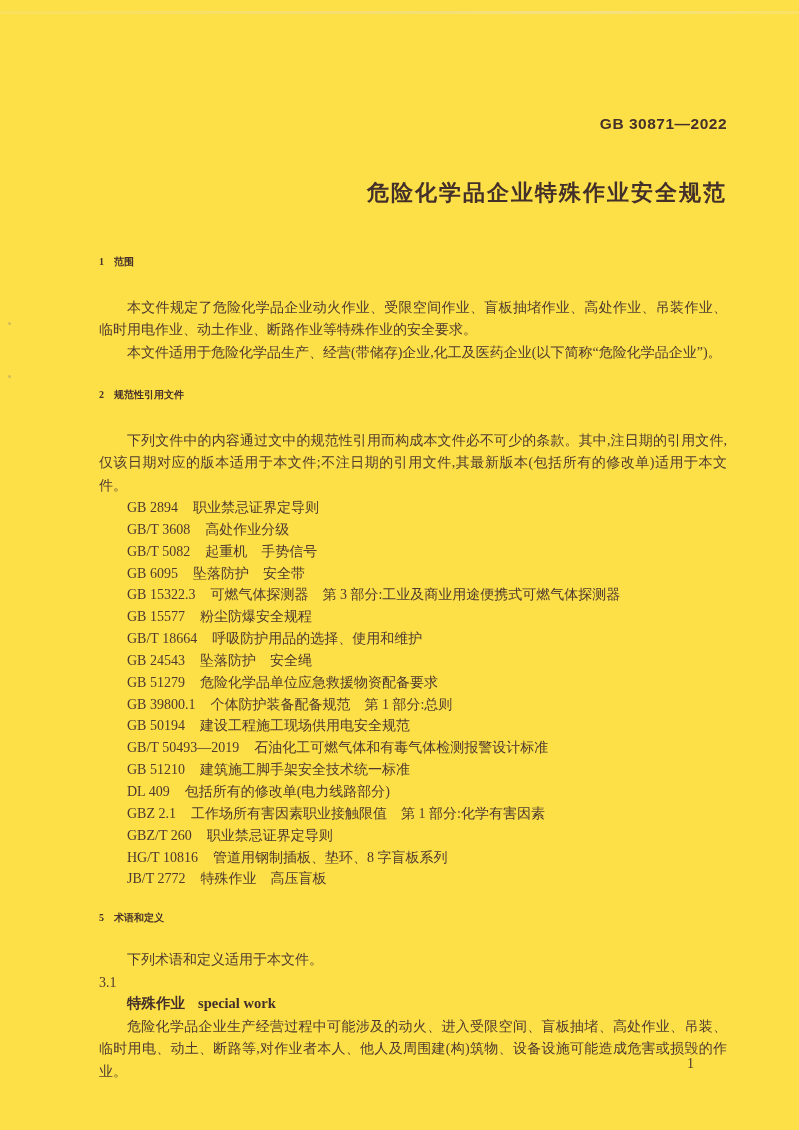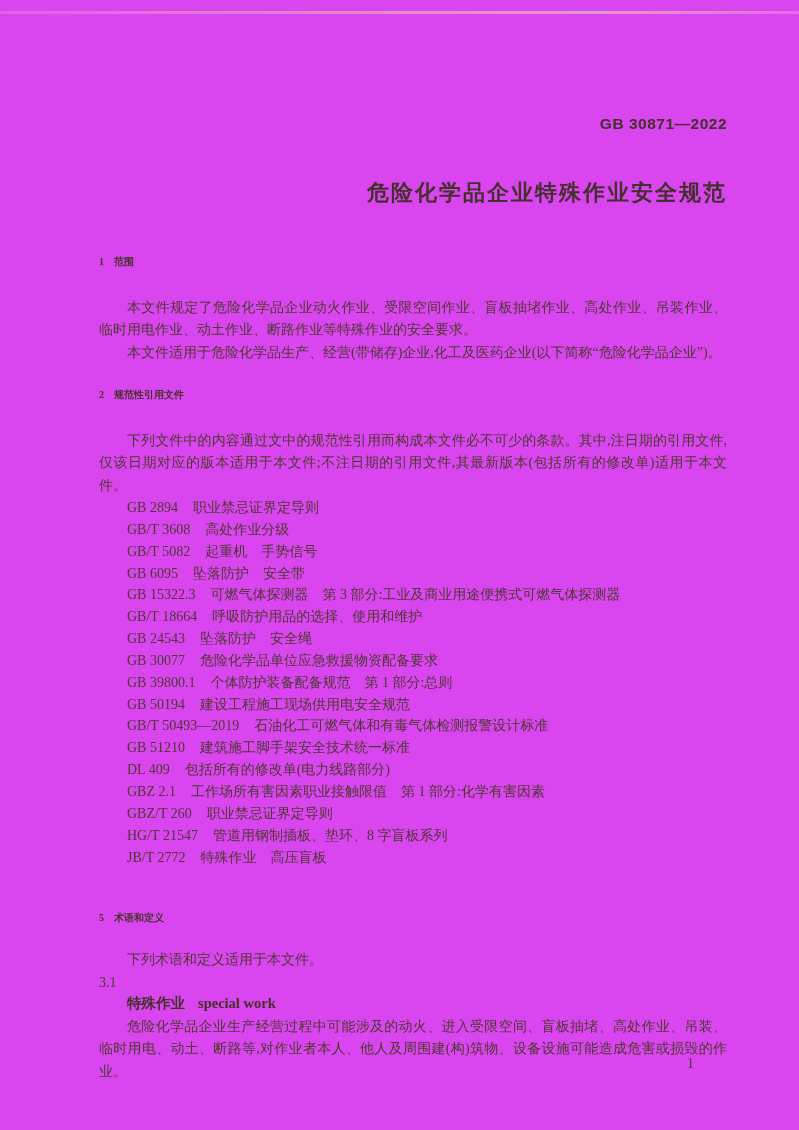--- a/index.html
+++ b/index.html
@@ -4,21 +4,21 @@
 <style>
   html, body {
     margin: 0;
     padding: 0;
     background: #ffffff;
   }
   .page {
     position: relative;
     width: 799px;
     height: 1130px;
-    background: #d946ef;
+    background: #fde047;
     overflow: hidden;
     color: #4d392f;
     font-family: "Liberation Serif", "DejaVu Serif", serif;
     font-size: 14px;
   }
   
   .scan-top-edge {
     position: absolute;
     top: 11px; left: 0;
     width: 100%; height: 3px;
@@ -135,31 +135,32 @@
   <div class="body-block blk-s2">
     <p>下列文件中的内容通过文中的规范性引用而构成本文件必不可少的条款。其中,注日期的引用文件,仅该日期对应的版本适用于本文件;不注日期的引用文件,其最新版本(包括所有的修改单)适用于本文件。</p>
   </div>
 
   <div class="refs">
     <div class="ref-row"><span class="ref-code">GB 2894</span><span class="ref-title">职业禁忌证界定导则</span></div>
     <div class="ref-row"><span class="ref-code">GB/T 3608</span><span class="ref-title">高处作业分级</span></div>
     <div class="ref-row"><span class="ref-code">GB/T 5082</span><span class="ref-title">起重机　手势信号</span></div>
     <div class="ref-row"><span class="ref-code">GB 6095</span><span class="ref-title">坠落防护　安全带</span></div>
     <div class="ref-row"><span class="ref-code">GB 15322.3</span><span class="ref-title">可燃气体探测器　第 3 部分:工业及商业用途便携式可燃气体探测器</span></div>
+    <div class="ref-row"><span class="ref-code">GB 15577</span><span class="ref-title">粉尘防爆安全规程</span></div>
     <div class="ref-row"><span class="ref-code">GB/T 18664</span><span class="ref-title">呼吸防护用品的选择、使用和维护</span></div>
     <div class="ref-row"><span class="ref-code">GB 24543</span><span class="ref-title">坠落防护　安全绳</span></div>
-    <div class="ref-row"><span class="ref-code">GB 30077</span><span class="ref-title">危险化学品单位应急救援物资配备要求</span></div>
+    <div class="ref-row"><span class="ref-code">GB 51279</span><span class="ref-title">危险化学品单位应急救援物资配备要求</span></div>
     <div class="ref-row"><span class="ref-code">GB 39800.1</span><span class="ref-title">个体防护装备配备规范　第 1 部分:总则</span></div>
     <div class="ref-row"><span class="ref-code">GB 50194</span><span class="ref-title">建设工程施工现场供用电安全规范</span></div>
     <div class="ref-row"><span class="ref-code">GB/T 50493—2019</span><span class="ref-title">石油化工可燃气体和有毒气体检测报警设计标准</span></div>
     <div class="ref-row"><span class="ref-code">GB 51210</span><span class="ref-title">建筑施工脚手架安全技术统一标准</span></div>
     <div class="ref-row"><span class="ref-code">DL 409</span><span class="ref-title">包括所有的修改单(电力线路部分)</span></div>
     <div class="ref-row"><span class="ref-code">GBZ 2.1</span><span class="ref-title">工作场所有害因素职业接触限值　第 1 部分:化学有害因素</span></div>
     <div class="ref-row"><span class="ref-code">GBZ/T 260</span><span class="ref-title">职业禁忌证界定导则</span></div>
-    <div class="ref-row"><span class="ref-code">HG/T 21547</span><span class="ref-title">管道用钢制插板、垫环、8 字盲板系列</span></div>
+    <div class="ref-row"><span class="ref-code">HG/T 10816</span><span class="ref-title">管道用钢制插板、垫环、8 字盲板系列</span></div>
     <div class="ref-row"><span class="ref-code">JB/T 2772</span><span class="ref-title">特殊作业　高压盲板</span></div>
   </div>
 
   <div class="sec-heading h-s3">5　术语和定义</div>
 
   <div class="body-block blk-s3-intro">
     <p>下列术语和定义适用于本文件。</p>
   </div>
 
   <div class="term-number">3.1</div>

